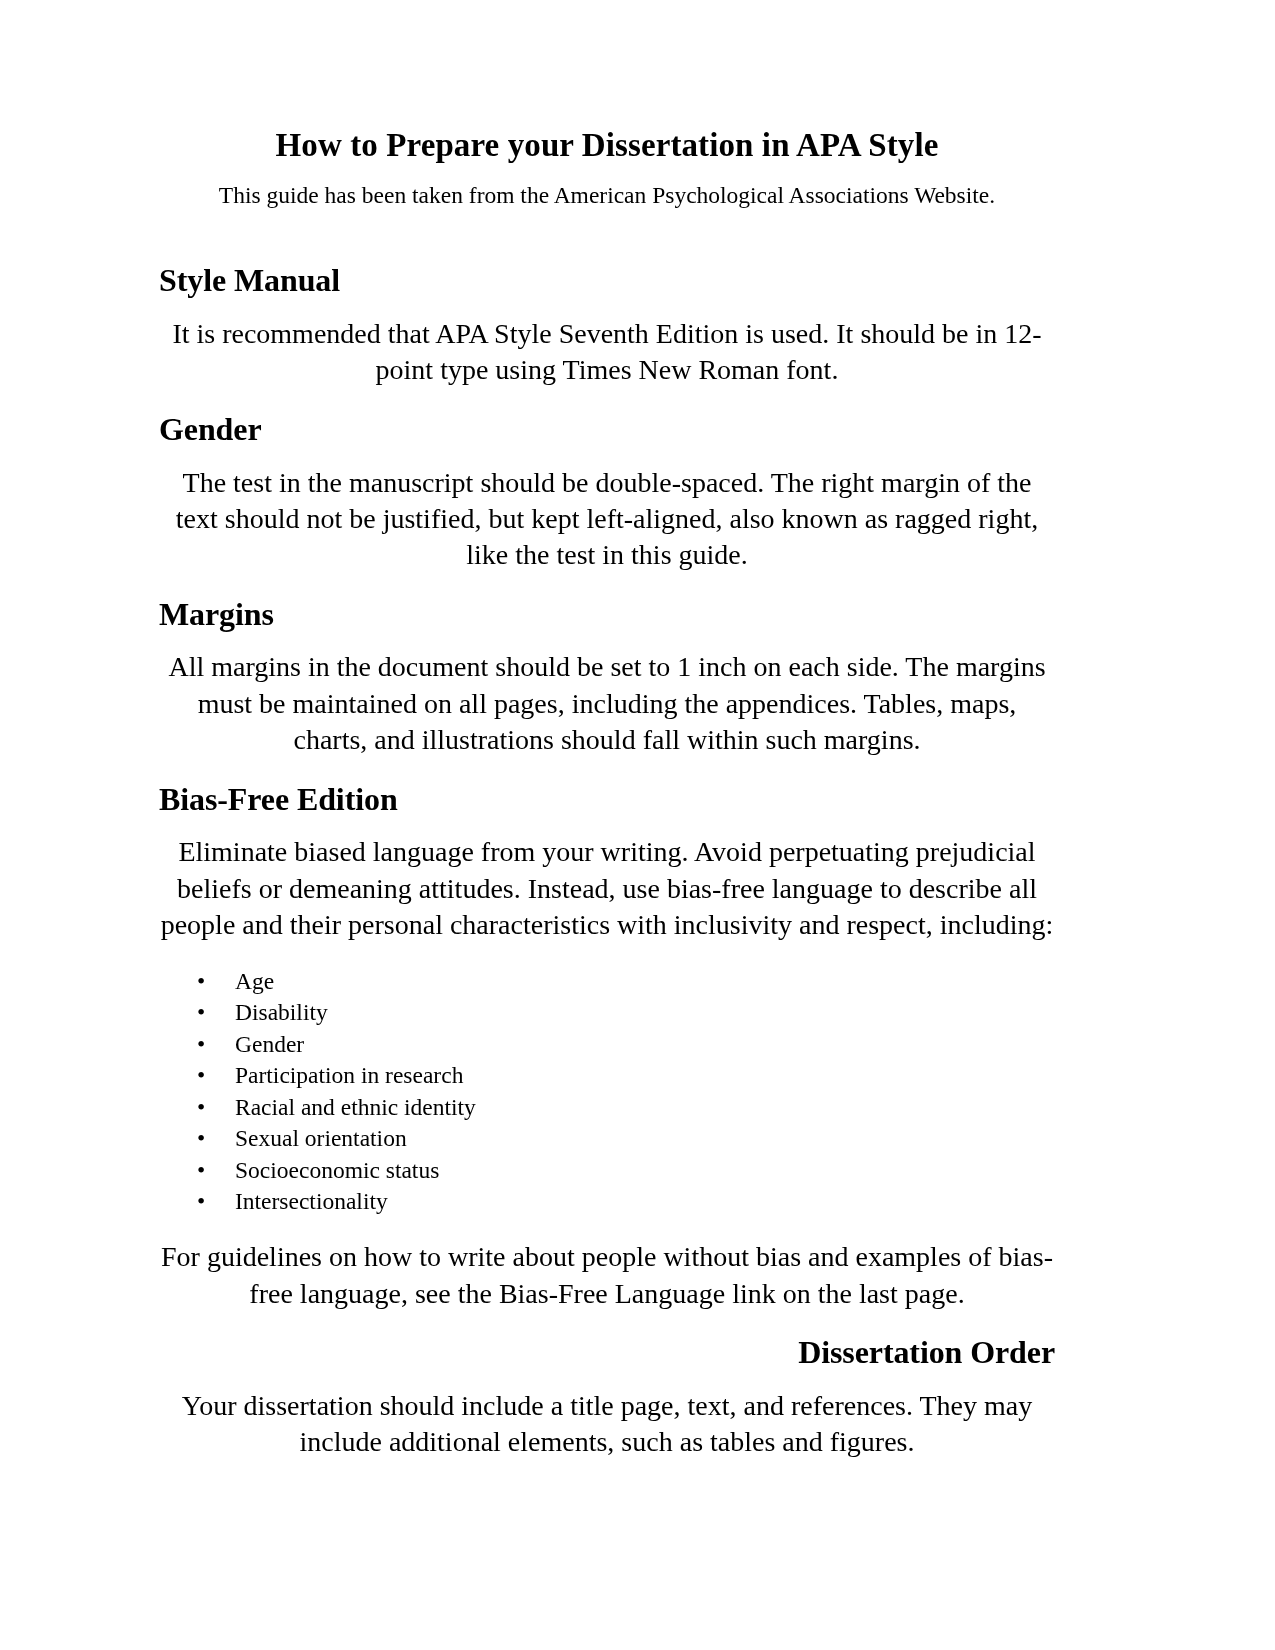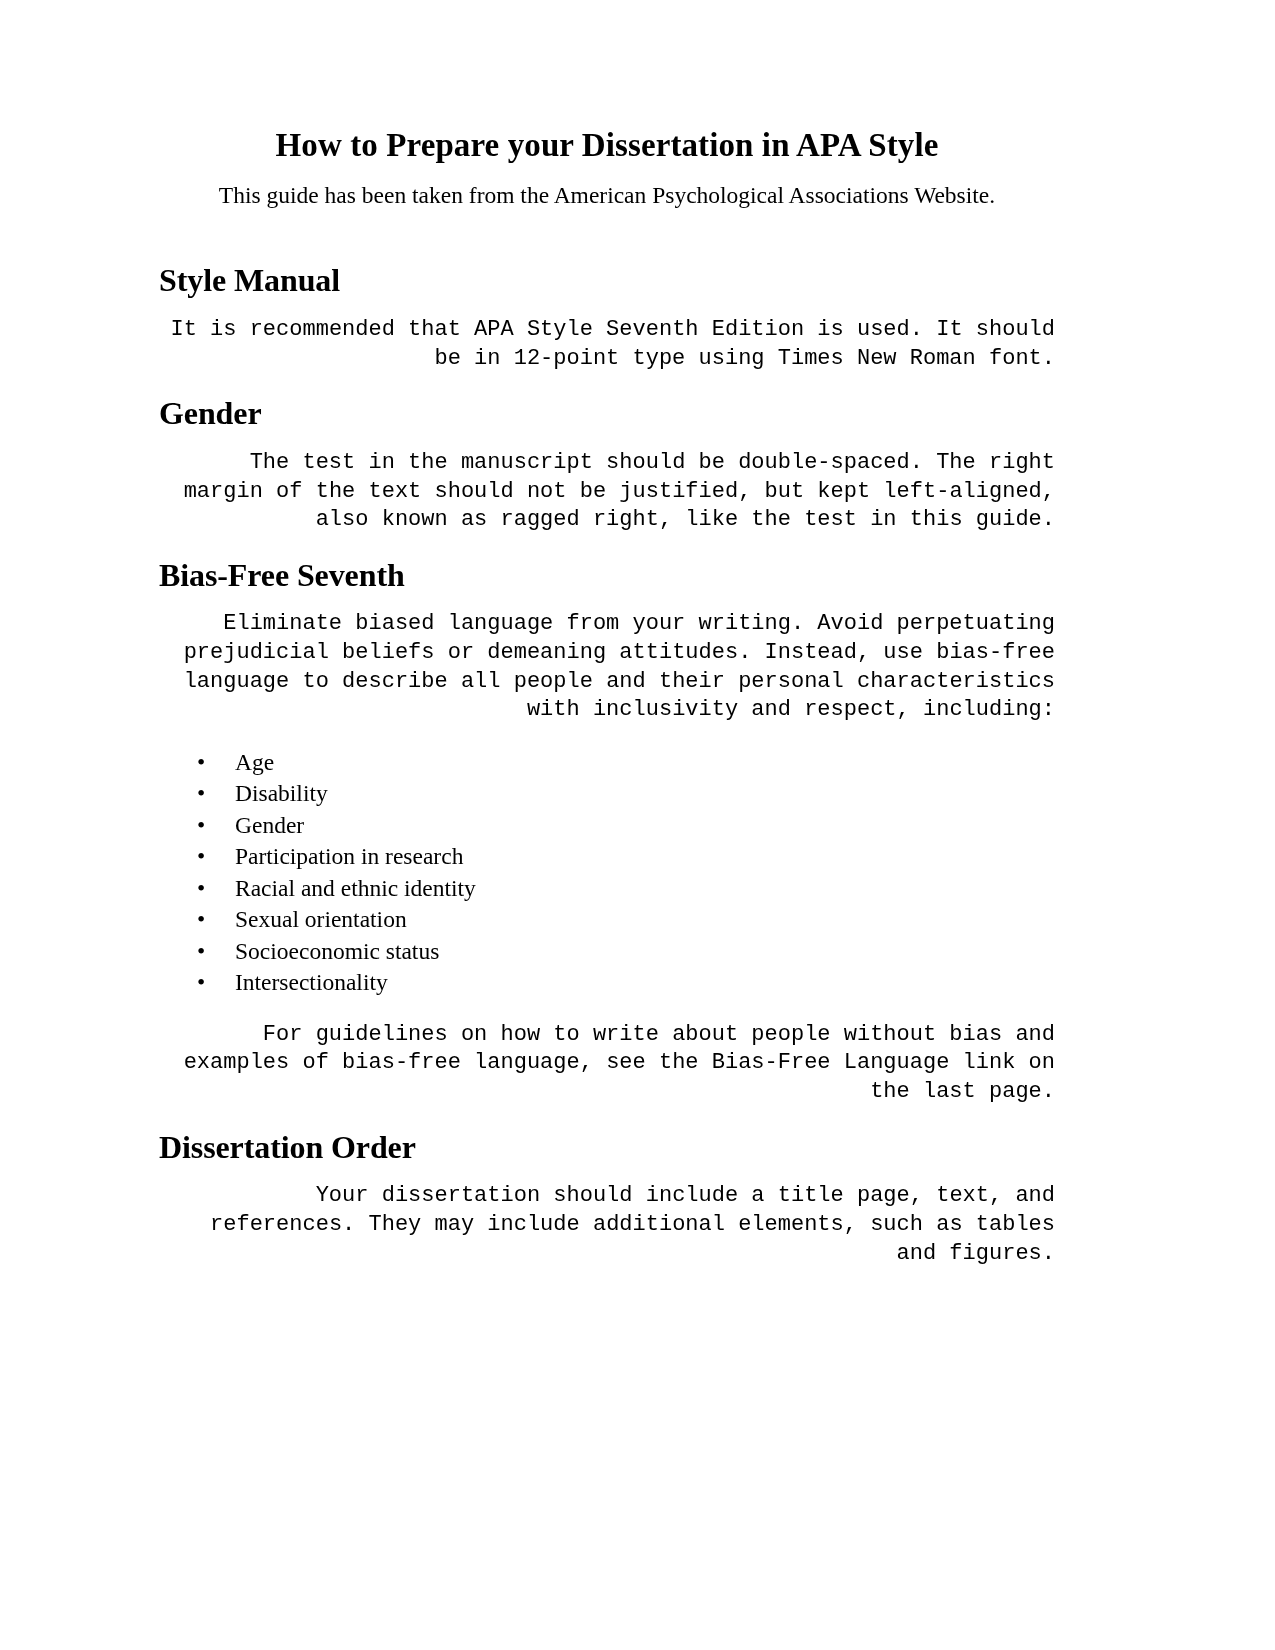--- a/index.html
+++ b/index.html
@@ -52,25 +52,24 @@
     font-size: 32px;
     font-weight: bold;
     line-height: 1.15;
     margin: 0 0 17px 0;
     letter-spacing: -0.1px;
   }
   .section + .section h2.section-heading {
     margin-top: 22px;
   }
   p.body-text {
-    font-size: 22px;
+    font-size: 28px;
     line-height: 1.30;
     margin: 0 0 18px 0;
-    text-align: right;
-    font-family: Liberation Mono, monospace;
+    text-align: center;
   }
   p.body-text:last-child {
     margin-bottom: 0;
   }
   ul.bias-list {
     list-style: none;
     margin: 22px 0 22px 0;
     padding: 0;
   }
   ul.bias-list li {
@@ -85,20 +84,21 @@
     left: 38px;
     top: 0;
     font-size: 23.5px;
     line-height: 1.34;
   }
   .para-gap-large {
     margin-top: 26px;
   }
   .heading-gap-top {
     margin-top: 30px;
+    text-align: right;
   }
 </style>
 </head>
 <body>
 
 <div class="page">
   <div class="content">
 
     <h1 class="doc-title">How to Prepare your Dissertation in APA Style</h1>
 
@@ -107,23 +107,27 @@
     <div class="section section-first">
       <h2 class="section-heading">Style Manual</h2>
       <p class="body-text">It is recommended that APA Style Seventh Edition is used. It should be in 12-point type using Times New Roman font.</p>
     </div>
 
     <div class="section">
       <h2 class="section-heading">Gender</h2>
       <p class="body-text">The test in the manuscript should be double-spaced. The right margin of the text should not be justified, but kept left-aligned, also known as ragged right, like the test in this guide.</p>
     </div>
 
+    <div class="section">
+      <h2 class="section-heading">Margins</h2>
+      <p class="body-text">All margins in the document should be set to 1 inch on each side. The margins must be maintained on all pages, including the appendices. Tables, maps, charts, and illustrations should fall within such margins.</p>
+    </div>
 
     <div class="section">
-      <h2 class="section-heading">Bias-Free Seventh</h2>
+      <h2 class="section-heading">Bias-Free Edition</h2>
       <p class="body-text">Eliminate biased language from your writing. Avoid perpetuating prejudicial beliefs or demeaning attitudes. Instead, use bias-free language to describe all people and their personal characteristics with inclusivity and respect, including:</p>
 
       <ul class="bias-list">
         <li>
           <span class="bullet-glyph">•</span>
           <span>Age</span>
         </li>
         <li>
           <span class="bullet-glyph">•</span>
           <span>Disability</span>

